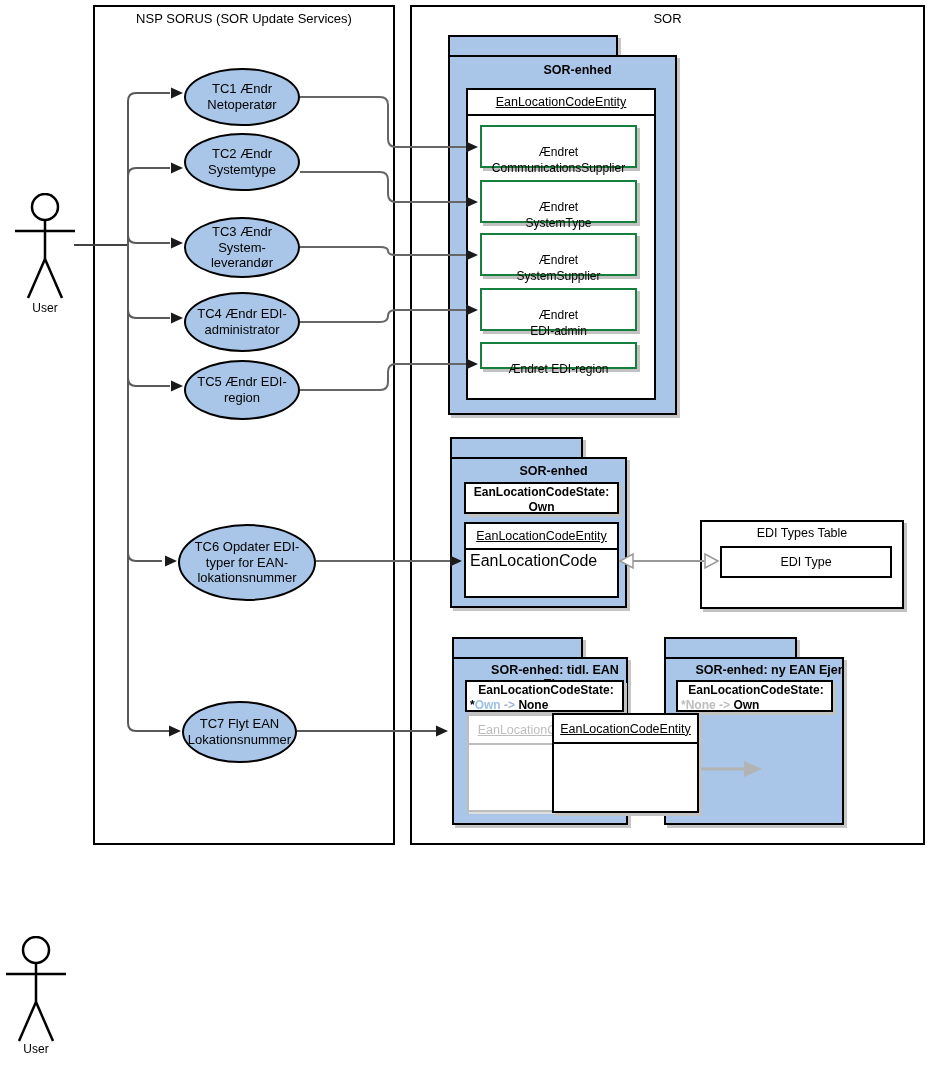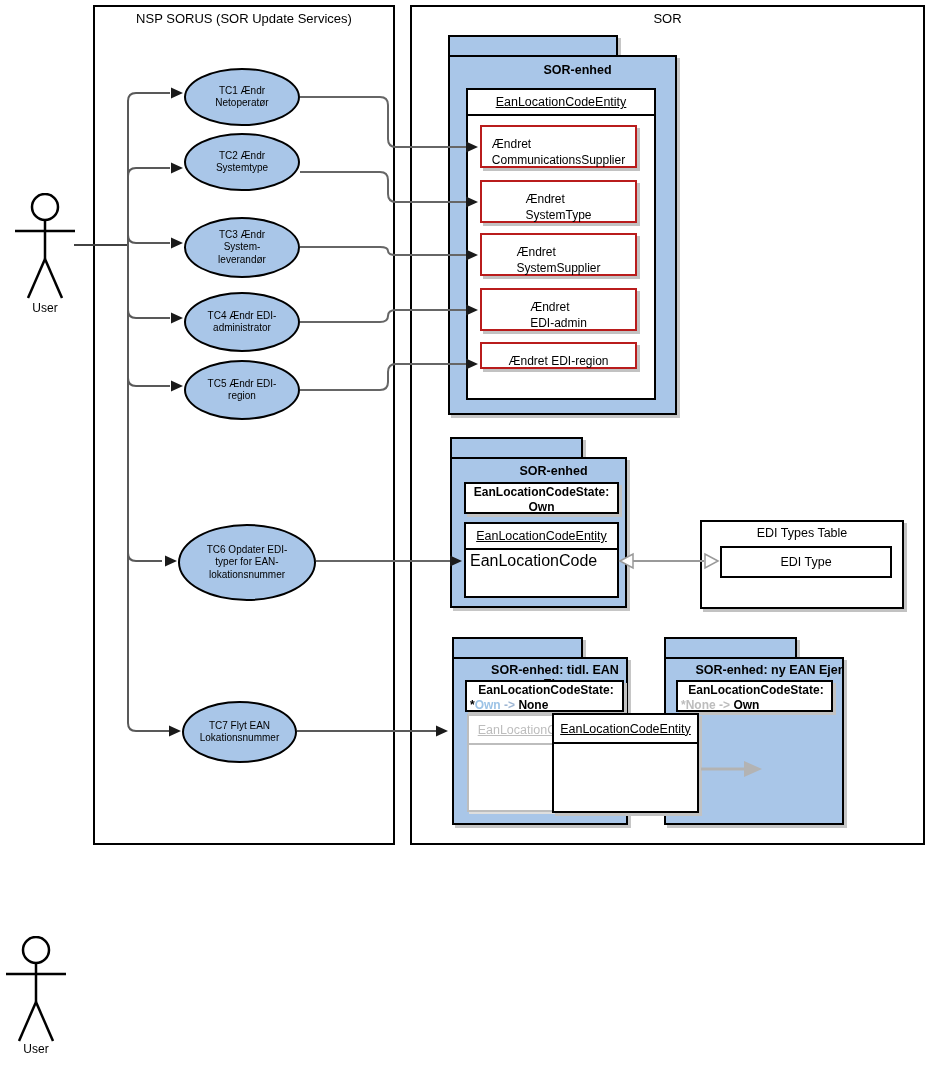--- a/index.html
+++ b/index.html
@@ -3,31 +3,31 @@
 <meta charset="utf-8">
 <style>
   html,body{margin:0;padding:0;background:#fff;}
   #canvas{position:relative;width:945px;height:1077px;background:#fff;overflow:hidden;
           font-family:"Liberation Sans","DejaVu Sans",sans-serif;color:#000;}
   .abs{position:absolute;box-sizing:border-box;}
   .frame{border:2px solid #000;background:#fff;}
   .frame-title{font-weight:normal;font-size:13px;text-align:center;}
   .ellipse{border:2px solid #000;border-radius:50%;background:#a9c6e8;
            display:flex;align-items:center;justify-content:center;text-align:center;
-           font-size:10px;line-height:1.22;white-space:pre-line;z-index:2;}
+           font-size:13px;line-height:1.22;white-space:pre-line;z-index:2;}
   .pkg-tab{background:#a9c6e8;border:2px solid #000;z-index:1;box-shadow:3px 3px 0 #c6c6c6;}
   .pkg-body{background:#a9c6e8;border:2px solid #000;z-index:1;box-shadow:3px 3px 0 #c6c6c6;}
   .pkg-title{font-weight:bold;font-size:12.5px;text-align:center;z-index:3;padding-left:30px;}
   .clsbox{background:#fff;border:2px solid #000;z-index:3;}
   .cls-title{display:flex;align-items:center;justify-content:center;font-size:12.5px;
              text-decoration:underline;}
   .shadowed{box-shadow:3px 3px 0 #c2c2c2;}
-  .evt{background:#fff;border:2px solid #b91c1c;z-index:4;box-shadow:3px 3px 0 #c2c2c2;
-       display:flex;align-items:flex-start;justify-content:center;text-align:left;
-       font-size:12px;line-height:1.3;white-space:pre-line;padding-top:10px;}
+  .evt{background:#fff;border:2px solid #15803d;z-index:4;box-shadow:3px 3px 0 #c2c2c2;
+       display:flex;align-items:flex-start;justify-content:center;text-align:center;
+       font-size:12px;line-height:1.3;white-space:pre-line;padding-top:18px;}
   .statebox{background:#fff;border:2px solid #000;z-index:4;box-shadow:3px 3px 0 #c2c2c2;
             font-size:12px;font-weight:bold;line-height:1.25;padding-top:1px;}
   .state-c{text-align:center;}
   .state-l{text-align:left;padding-left:3px;}
   .attrbox{background:#fff;border:2px solid #000;z-index:3;font-size:16px;padding:2px 4px;}
   .ghost{border-color:#bdbdbd !important;color:#bdbdbd;box-shadow:2px 2px 0 #dedede;}
   .lbl{font-size:12px;text-align:center;}
   svg.overlay{position:absolute;left:0;top:0;z-index:10;pointer-events:none;}
   .uc-label{pointer-events:none;}
 </style>

